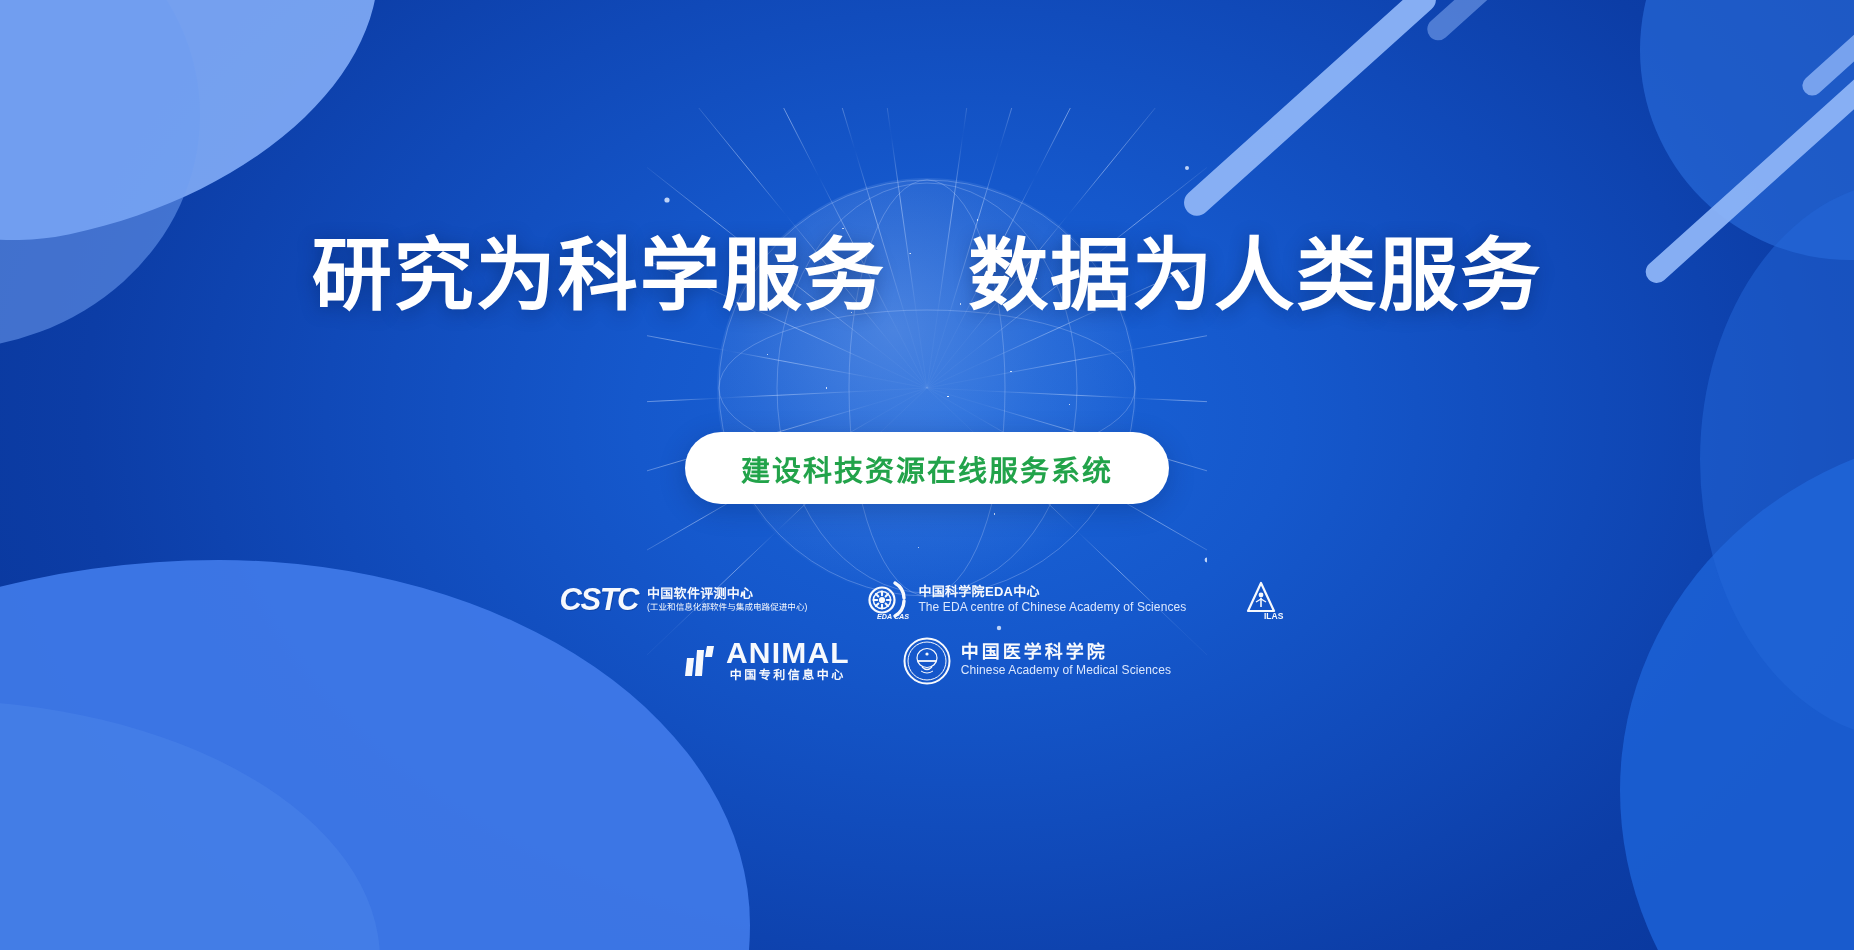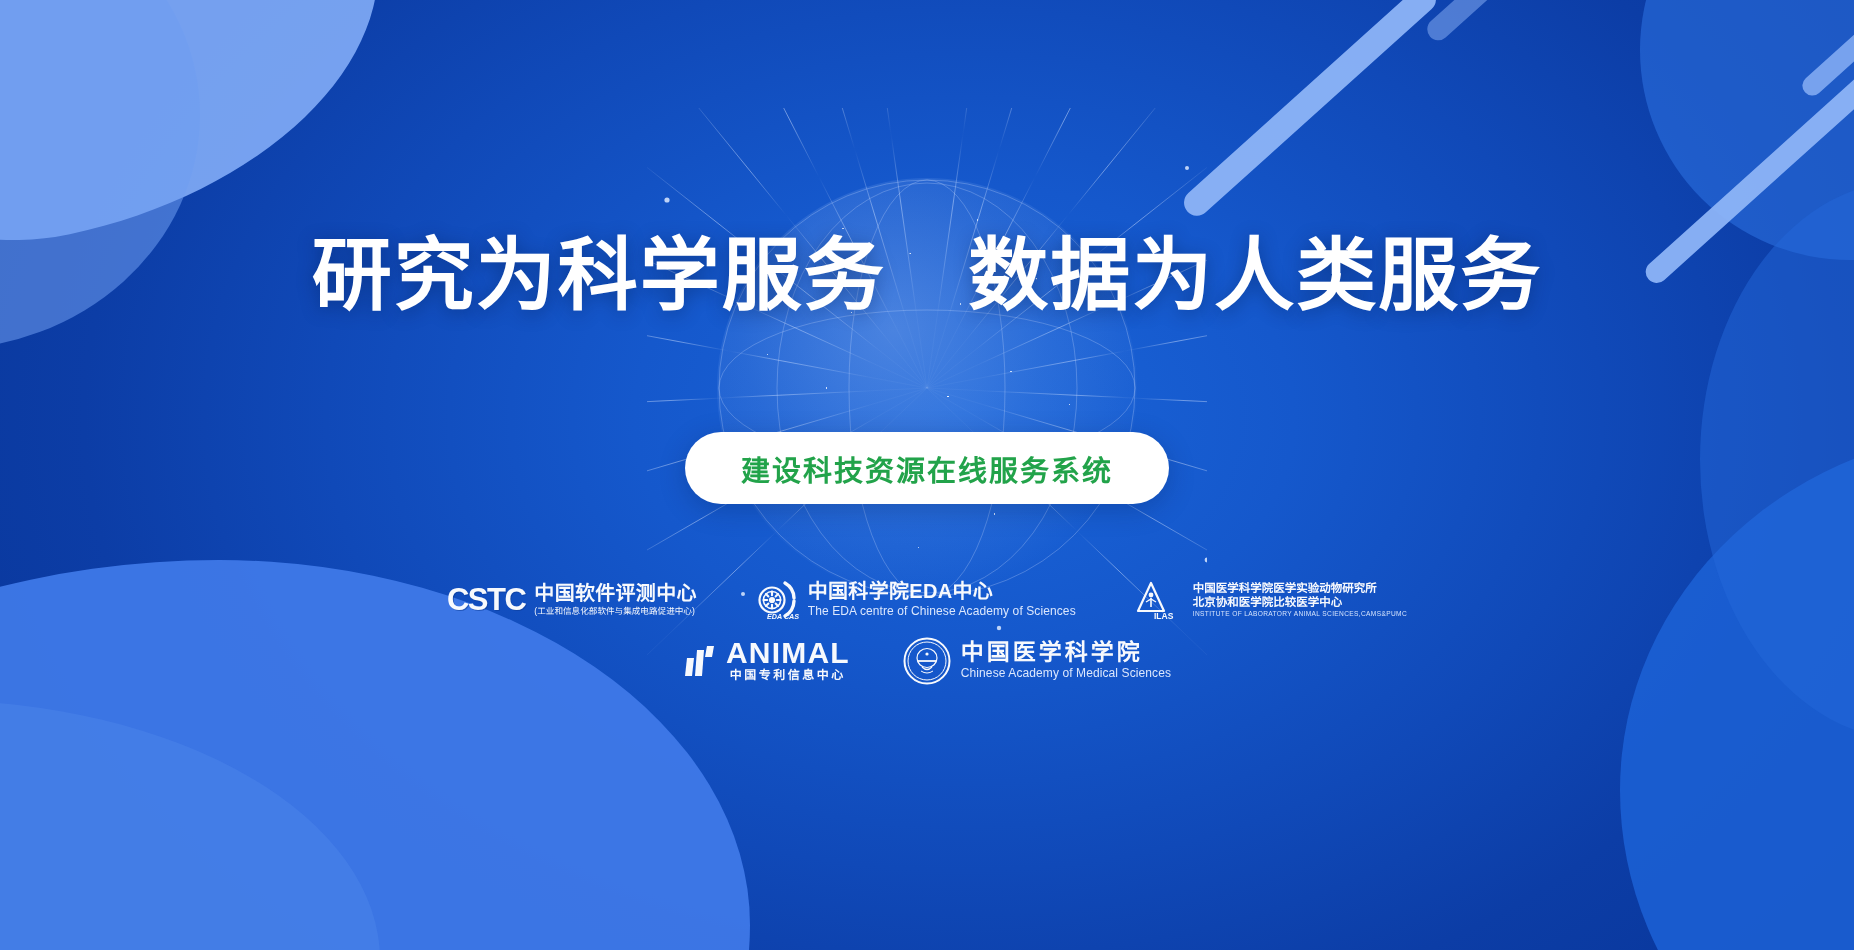--- a/index.html
+++ b/index.html
@@ -217,29 +217,30 @@
   }
   .logo-row-1 { gap: 58px; }
   .logo-row-2 { gap: 52px; }
   .logo {
     display: flex;
     align-items: center;
     gap: 9px;
     opacity: .97;
   }
   .logo-txt { display: flex; flex-direction: column; justify-content: center; }
-  .t-cn   { color: #ffffff; font-size: 20px; font-weight: 700; line-height: 1.18; letter-spacing: .3px; white-space: nowrap; }
+  .t-cn   { color: #ffffff; font-size: 13px; font-weight: 700; line-height: 1.18; letter-spacing: .3px; white-space: nowrap; }
   .t-sub  { color: #e2ecff; font-size: 12px; line-height: 1.25; white-space: nowrap; letter-spacing: .1px; }
   .t-sub-xs { color: #dbe8ff; font-size: 6.6px; line-height: 1.3; white-space: nowrap; letter-spacing: .35px; }
   .t-paren { color: #ffffff; font-size: 8.6px; line-height: 1.3; white-space: nowrap; }
 
   .cstc-mark {
     color: #ffffff;
     font-size: 31px;
     font-weight: 800;
+    font-style: italic;
     letter-spacing: -1.5px;
     line-height: 1;
     text-shadow: 1px 1px 0 rgba(12,60,150,.55);
   }
   .cnpat-mark {
     color: #ffffff;
     font-size: 30px;
     font-weight: 700;
     letter-spacing: 1.2px;
     line-height: 1;
@@ -248,21 +249,21 @@
     color: #ffffff;
     font-size: 12px;
     font-weight: 700;
     letter-spacing: 2.5px;
     text-align: center;
     line-height: 1.3;
     white-space: nowrap;
   }
   .cams-cn {
     color: #ffffff;
-    font-size: 23px;
+    font-size: 18px;
     font-weight: 700;
     letter-spacing: 3px;
     line-height: 1.1;
     white-space: nowrap;
     font-family: "Liberation Serif", "DejaVu Serif", serif;
   }
   .patho-cn {
     color: #ffffff;
     font-size: 19px;
     font-weight: 600;
@@ -407,25 +408,20 @@
         </div>
 
         <div class="logo">
           <svg width="50" height="44" viewBox="0 0 50 44">
             <path d="M17 5 L30 33 L4 33 Z" stroke="#fff" stroke-width="2.2" fill="none" stroke-linejoin="round"></path>
             <circle cx="17" cy="17" r="2.4" fill="#fff"></circle>
             <path d="M17 20 L17 29" stroke="#fff" stroke-width="1.6"></path>
             <path d="M12 24 L17 21 L22 24" stroke="#fff" stroke-width="1.4" fill="none"></path>
             <text x="20" y="41" font-family="Liberation Sans, sans-serif" font-size="8.5" font-weight="700" fill="#fff">ILAS</text>
           </svg>
-          <span class="logo-txt">
-            <span class="ilas-cn">中国医学科学院医学实验动物研究所</span>
-            <span class="ilas-cn">北京协和医学院比较医学中心</span>
-            <span class="t-sub-xs">INSTITUTE OF LABORATORY ANIMAL SCIENCES,CAMS&amp;PUMC</span>
-          </span>
         </div>
       </div>
 
       <div class="logo-row logo-row-2">
 
         <div class="logo">
           <svg width="34" height="34" viewBox="0 0 34 34">
             <g fill="#fff">
               <polygon points="2,32 9,32 11,14 4,14"></polygon>
               <polygon points="12,32 19,32 21,6 14,6"></polygon>

